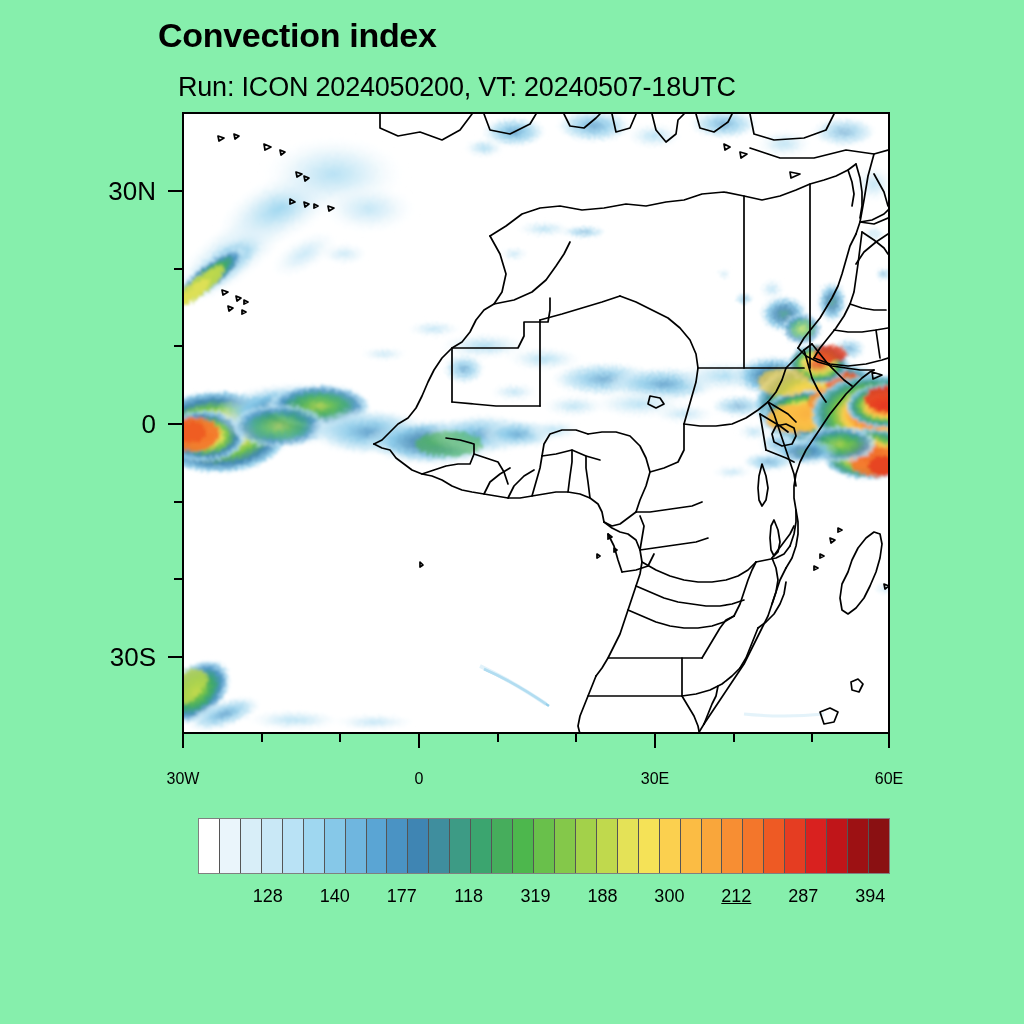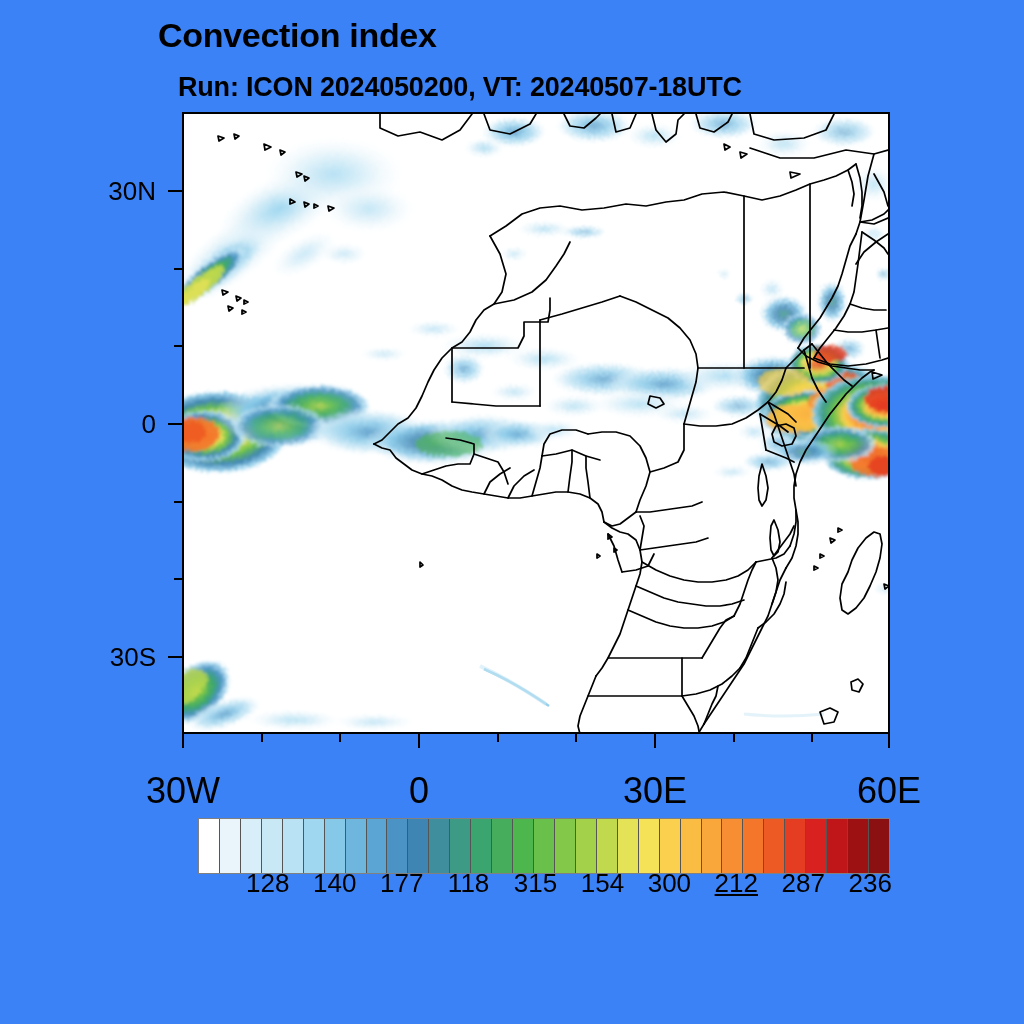--- a/index.html
+++ b/index.html
@@ -4,41 +4,41 @@
 <style>
   html, body {
     margin: 0;
     padding: 0;
     background: #ffffff;
   }
   #page {
     position: relative;
     width: 1024px;
     height: 1024px;
-    background: #3b82f6;
+    background: #86efac;
     font-family: "Liberation Sans", sans-serif;
     overflow: hidden;
   }
   
   #title {
     position: absolute;
     left: 158px;
     top: 16px;
     font-size: 34px;
     font-weight: bold;
     color: #000000;
     letter-spacing: -0.3px;
     white-space: nowrap;
   }
   #subtitle {
     position: absolute;
     left: 178px;
     top: 72px;
     font-size: 27px;
-    font-weight: bold;
+    font-weight: normal;
     color: #000000;
     letter-spacing: -0.2px;
     white-space: nowrap;
     text-align: center;
   }
   
   #plot {
     position: absolute;
     left: 182px;
     top: 112px;
@@ -55,21 +55,21 @@
     position: absolute;
     background: #000000;
   }
   .tick.major-x { width: 2px; height: 14px; }
   .tick.minor-x { width: 2px; height: 8px; }
   .tick.major-y { height: 2px; width: 14px; }
   .tick.minor-y { height: 2px; width: 8px; }
 
   .xlab {
     position: absolute;
-    font-size: 36px;
+    font-size: 16px;
     color: #000;
     transform: translateX(-50%);
     white-space: nowrap;
   }
   .ylab {
     position: absolute;
     font-size: 26px;
     color: #000;
     transform: translateY(-50%);
     text-align: right;
@@ -93,25 +93,25 @@
   }
   .cb-cell {
     flex: 1 1 0;
     height: 100%;
     border-right: 1px solid #555;
     box-sizing: border-box;
   }
   .cb-cell:last-child { border-right: none; }
   .cb-tick {
     position: absolute;
-    font-size: 26px;
+    font-size: 18px;
     color: #000;
     transform: translateX(-50%);
     white-space: nowrap;
-    top: 50px;
+    top: 68px;
   }
 </style>
 </head>
 <body>
 
 <div id="page">
 
   <div id="title">Convection index</div>
   <div id="subtitle">Run: ICON 2024050200,  VT: 20240507-18UTC</div>
 
@@ -582,21 +582,21 @@
         <div class="cb-cell" style="background: rgb(217, 33, 31);"></div>
         <div class="cb-cell" style="background: rgb(192, 21, 25);"></div>
         <div class="cb-cell" style="background: rgb(157, 17, 19);"></div>
         <div class="cb-cell" style="background: rgb(138, 16, 18);"></div>
       </div>
 
     <div class="cb-tick" style="left:69.8px;">128</div>
     <div class="cb-tick" style="left:136.7px;">140</div>
     <div class="cb-tick" style="left:203.7px;">177</div>
     <div class="cb-tick" style="left:270.6px;">118</div>
-    <div class="cb-tick" style="left:337.5px;">315</div>
-    <div class="cb-tick" style="left:404.5px;">154</div>
+    <div class="cb-tick" style="left:337.5px;">319</div>
+    <div class="cb-tick" style="left:404.5px;">188</div>
     <div class="cb-tick" style="left:471.4px;">300</div>
     <div class="cb-tick" style="left:538.3px;text-decoration:underline;">212</div>
     <div class="cb-tick" style="left:605.3px;">287</div>
-    <div class="cb-tick" style="left:672.2px;">236</div>
+    <div class="cb-tick" style="left:672.2px;">394</div>
   </div>
 
 </div>
 
 </body></html>

